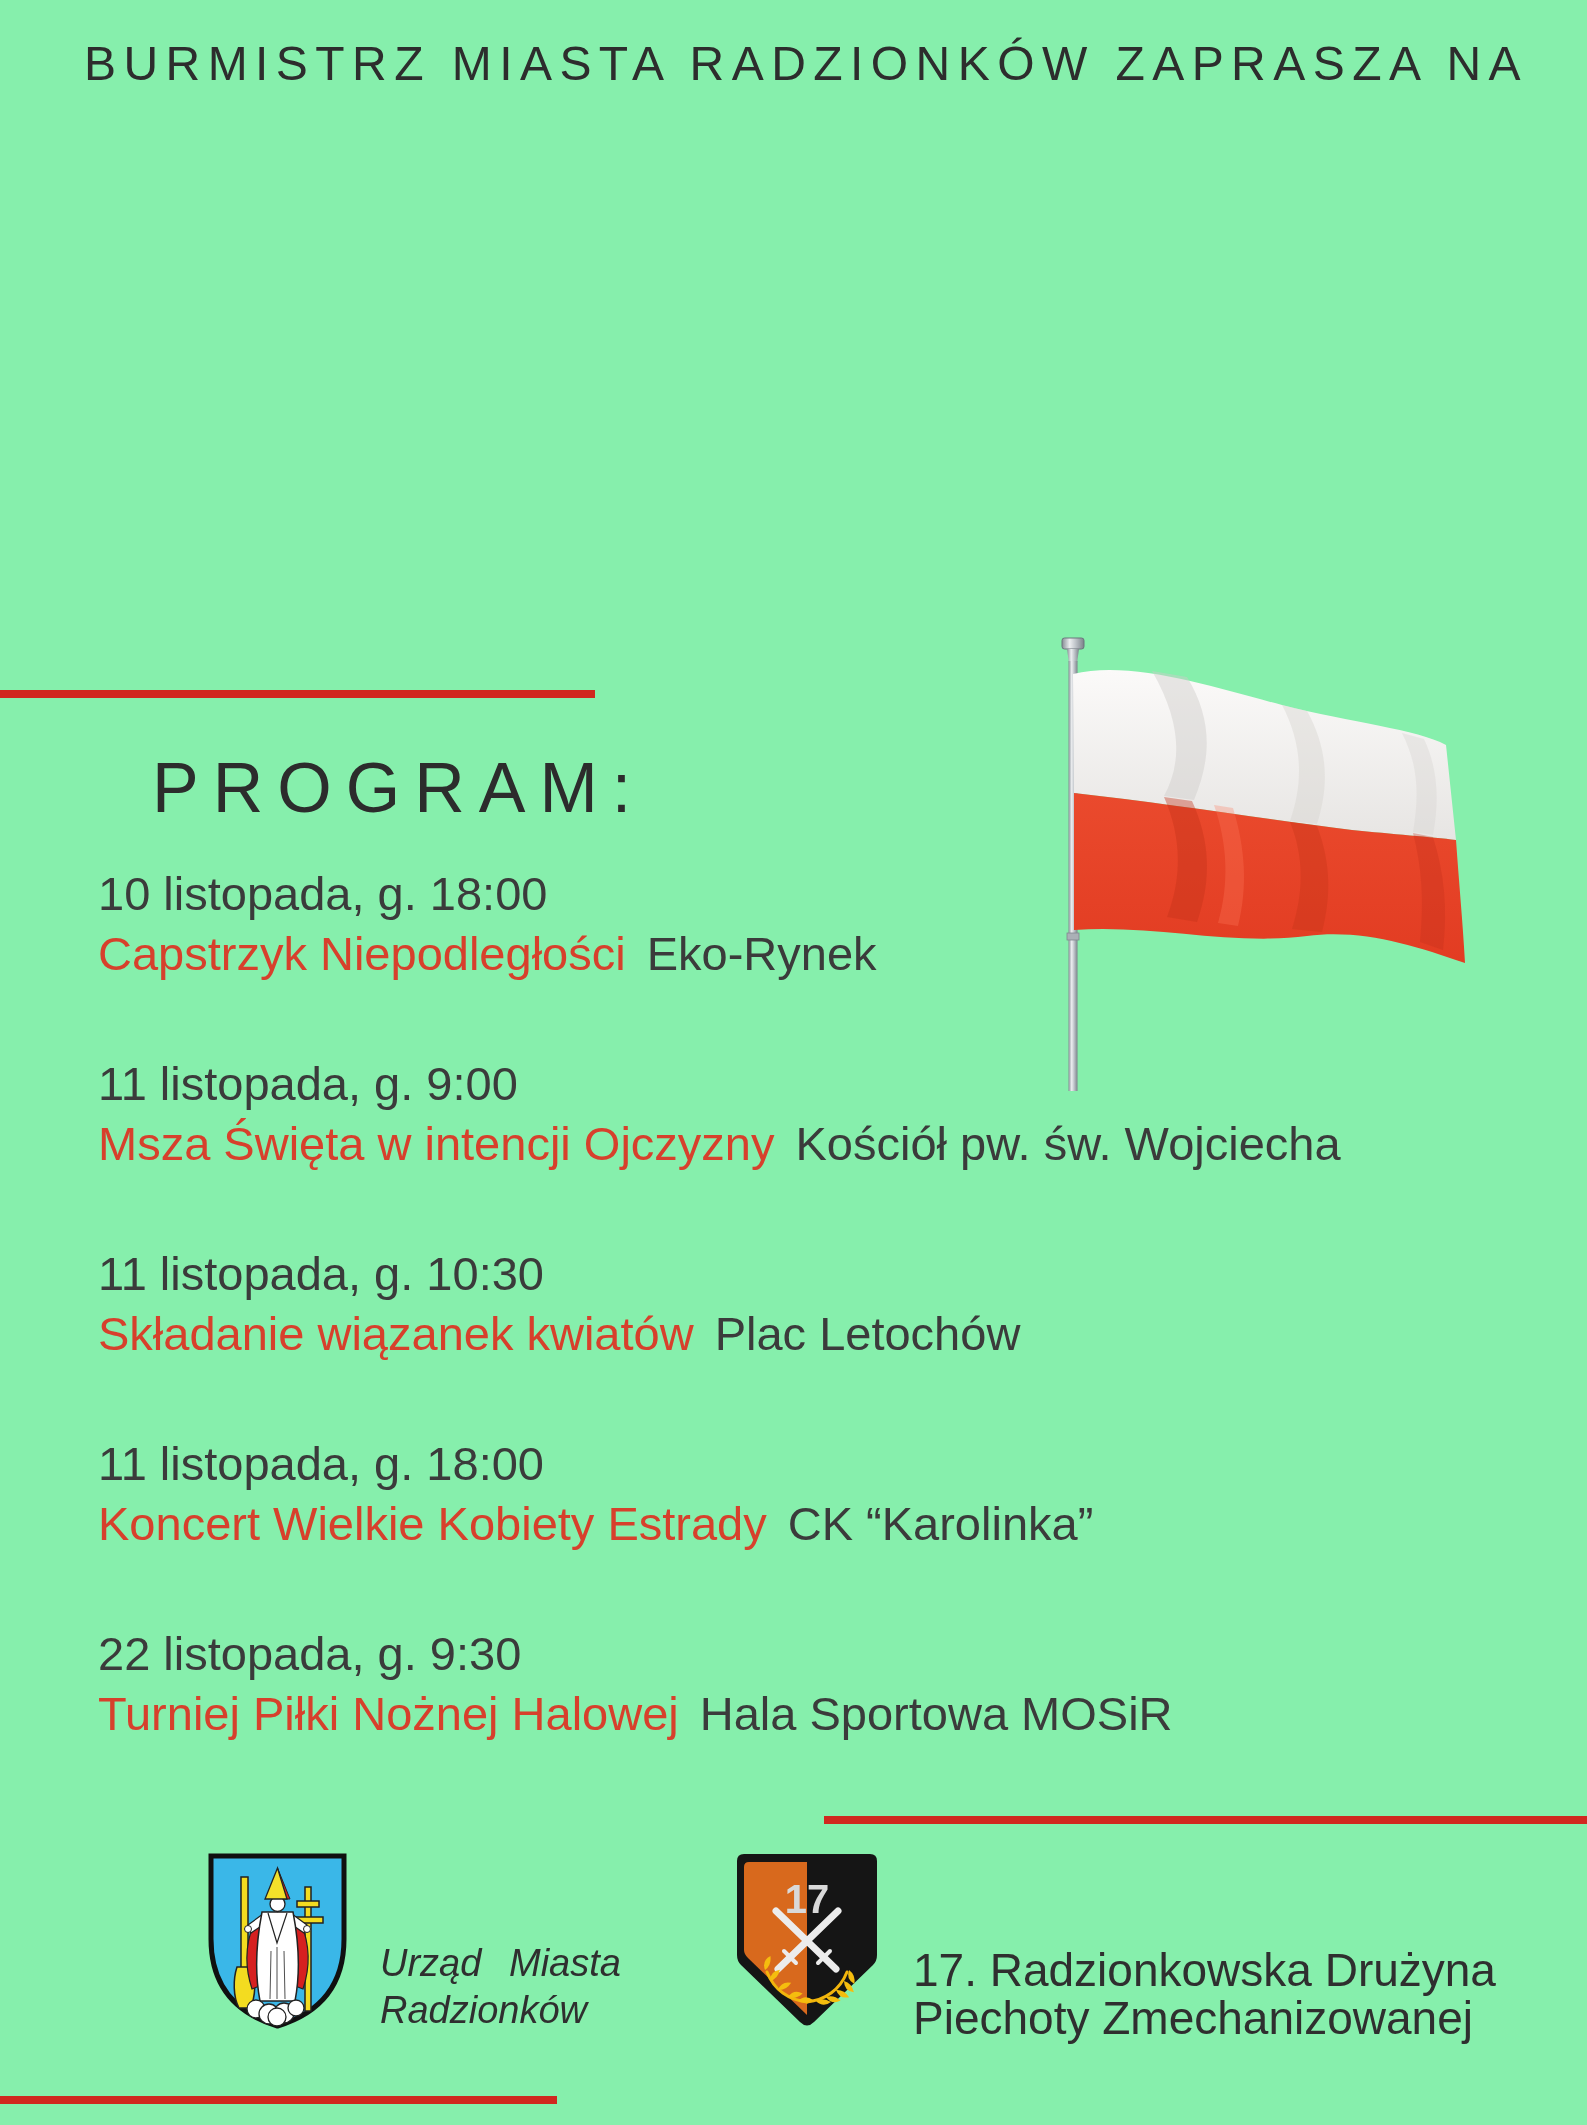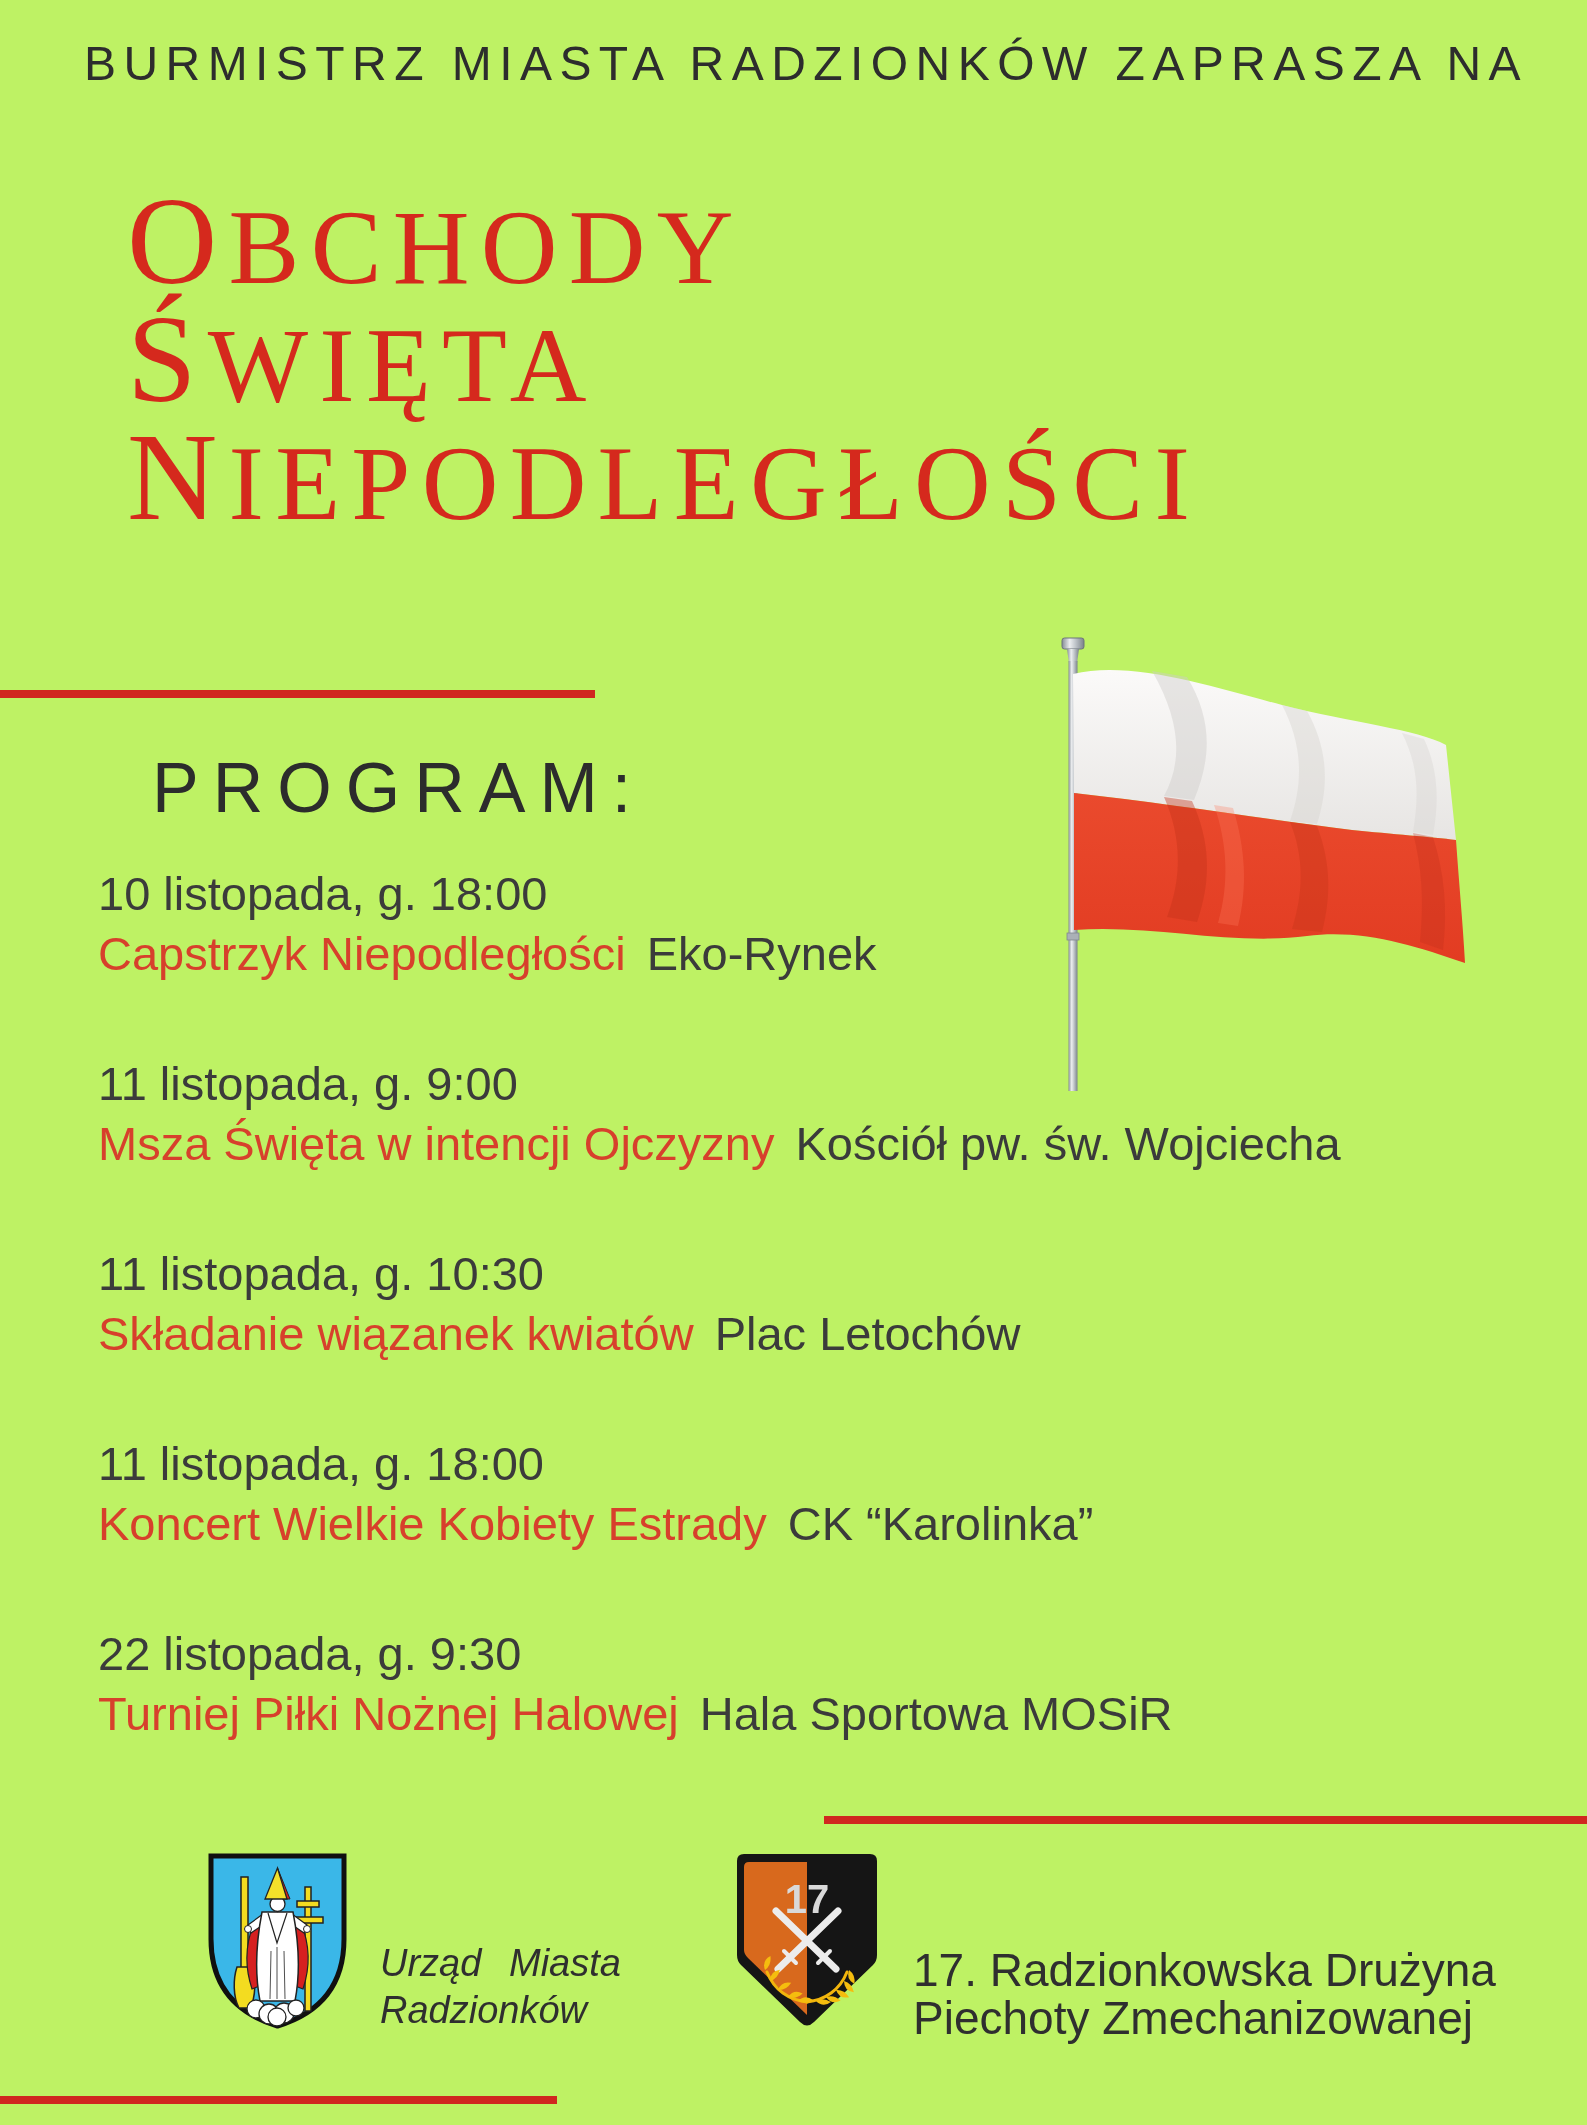--- a/index.html
+++ b/index.html
@@ -1,18 +1,18 @@
 <!DOCTYPE html>
 <html><head>
 <meta charset="utf-8">
 <style>
   html,body{margin:0;padding:0;}
   #poster{
     position:relative; width:1587px; height:2125px;
-    background:#bef264; overflow:hidden;
+    background:#86efac; overflow:hidden;
     font-family:"Liberation Sans", sans-serif;
   }
   
   .top-header{
     position:absolute; left:84px; top:36px;
     font-size:48px; letter-spacing:0.155em; color:#2d2d2d;
     white-space:nowrap; font-weight:400;
   }
   
   .title{
@@ -50,25 +50,20 @@
   .org2{position:absolute; left:913px; top:1946px; font-size:46px; line-height:48px; color:#2f2f2f;}
   .org1 div,.org2 div{white-space:nowrap;}
 </style>
 </head>
 <body>
 
 <div id="poster">
 
   <div class="top-header">BURMISTRZ MIASTA RADZIONKÓW ZAPRASZA NA</div>
 
-  <div class="title">
-    <div class="t-line"><span class="cap">O</span><span class="rest">BCHODY</span></div>
-    <div class="t-line"><span class="cap">Ś</span><span class="rest">WIĘTA</span></div>
-    <div class="t-line"><span class="cap">N</span><span class="rest">IEPODLEGŁOŚCI</span></div>
-  </div>
 
   <div class="rule rule-left"></div>
 
   <div class="program-heading">PROGRAM:</div>
 
   <div class="flag-wrap">
     <svg width="445" height="465" viewBox="0 0 445 465" xmlns="http://www.w3.org/2000/svg">
       <defs>
         <linearGradient id="poleG" x1="0" y1="0" x2="1" y2="0">
           <stop offset="0" stop-color="#868d95"></stop>

